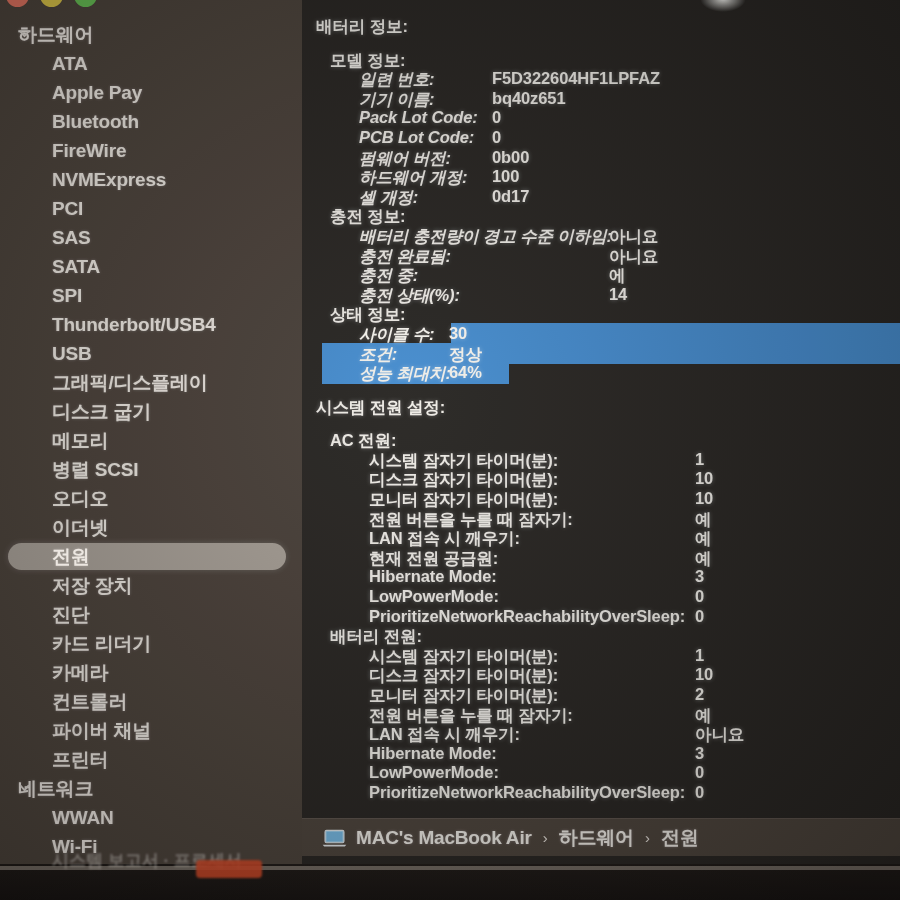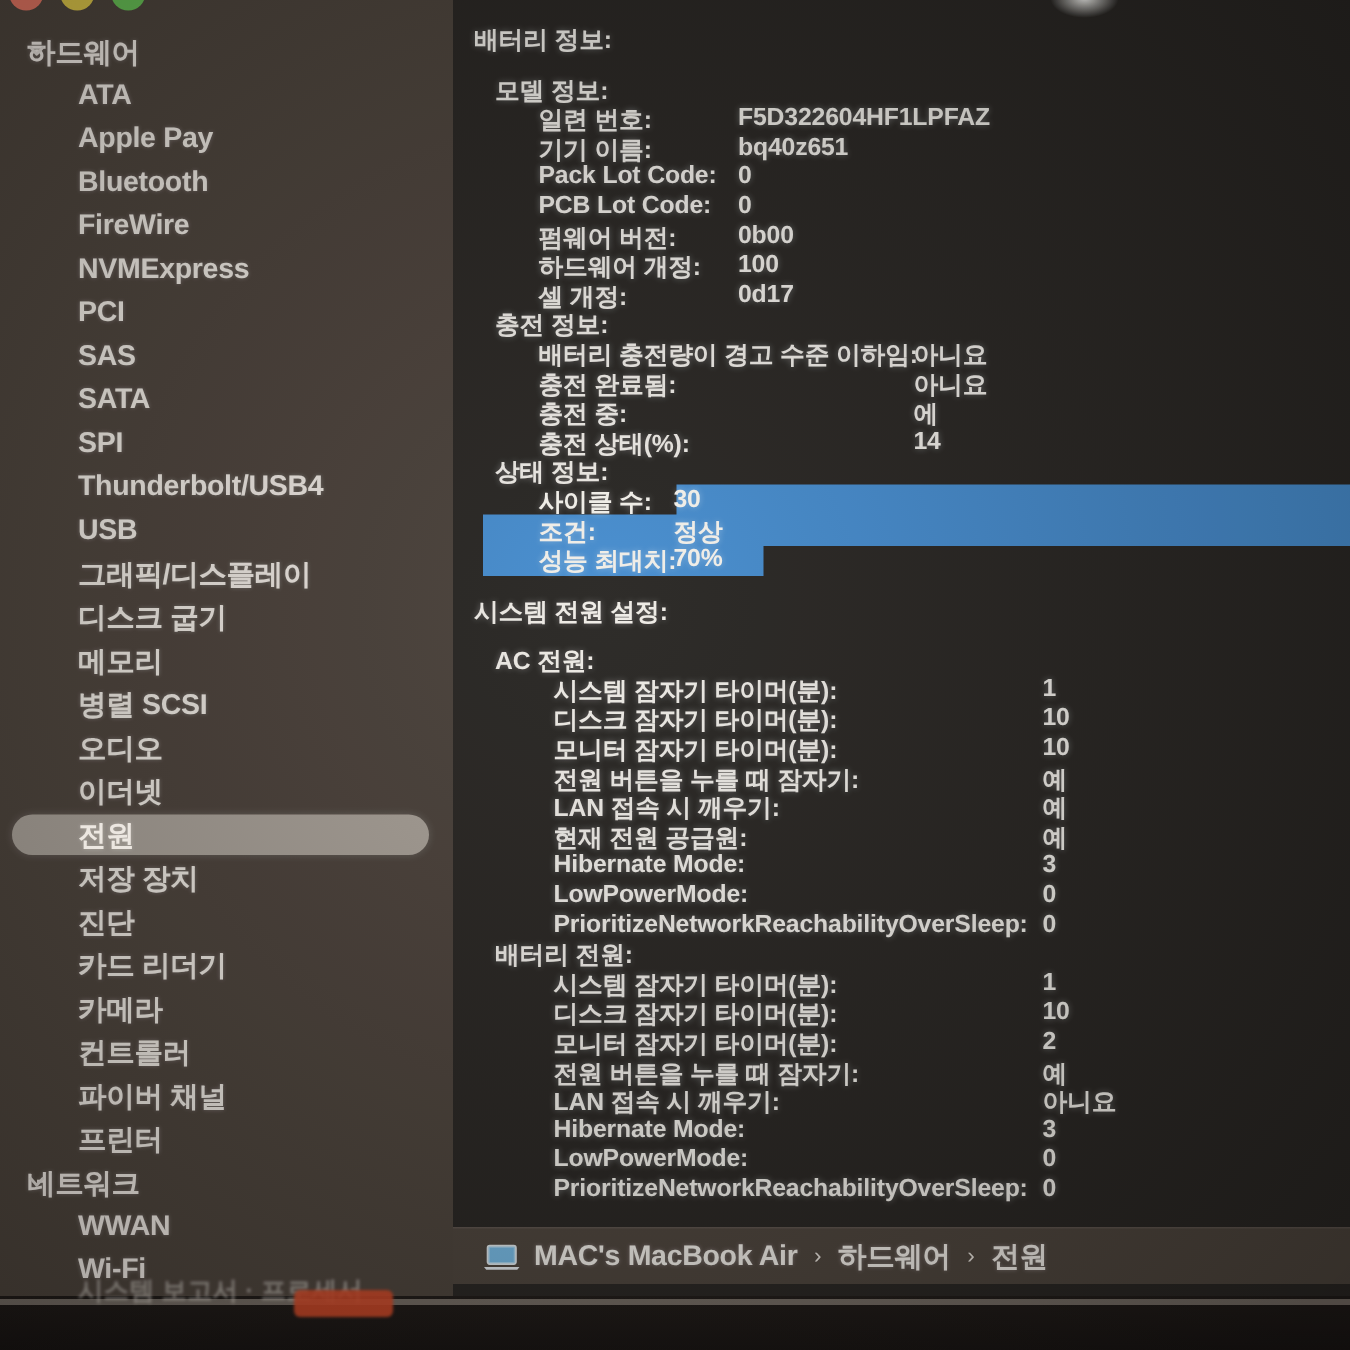--- a/index.html
+++ b/index.html
@@ -109,21 +109,21 @@
     letter-spacing: -0.1px;
   }
   .spacer { height: 14px; }
 
   .lbl { position: absolute; top: 0; }
   .val { position: absolute; top: 0; }
 
   
   .i0 .lbl { left: 14px; }
   .i1 .lbl { left: 28px; }
-  .i2 .lbl { left: 57px; }
+  .i2 .lbl { left: 57px; font-style: italic; }
   .i3 .lbl { left: 67px; }
 
   .v-a { left: 190px; }   
   .v-b { left: 307px; }   
   .v-c { left: 147px; }   
   .v-d { left: 393px; }   
 
   
   .hl {
     position: absolute;
@@ -381,21 +381,21 @@
           <div class="line i2 sel">
             <span class="lbl">사이클 수:</span>
             <span class="val v-c">30</span>
           </div>
           <div class="line i2 sel">
             <span class="lbl">조건:</span>
             <span class="val v-c">정상</span>
           </div>
           <div class="line i2 sel">
             <span class="lbl">성능 최대치:</span>
-            <span class="val v-c">70%</span>
+            <span class="val v-c">64%</span>
           </div>
           <div class="spacer"></div>
           <div class="line i0">
             <span class="lbl">시스템 전원 설정:</span>
           </div>
           <div class="spacer"></div>
           <div class="line i1">
             <span class="lbl">AC 전원:</span>
           </div>
           <div class="line i3">

